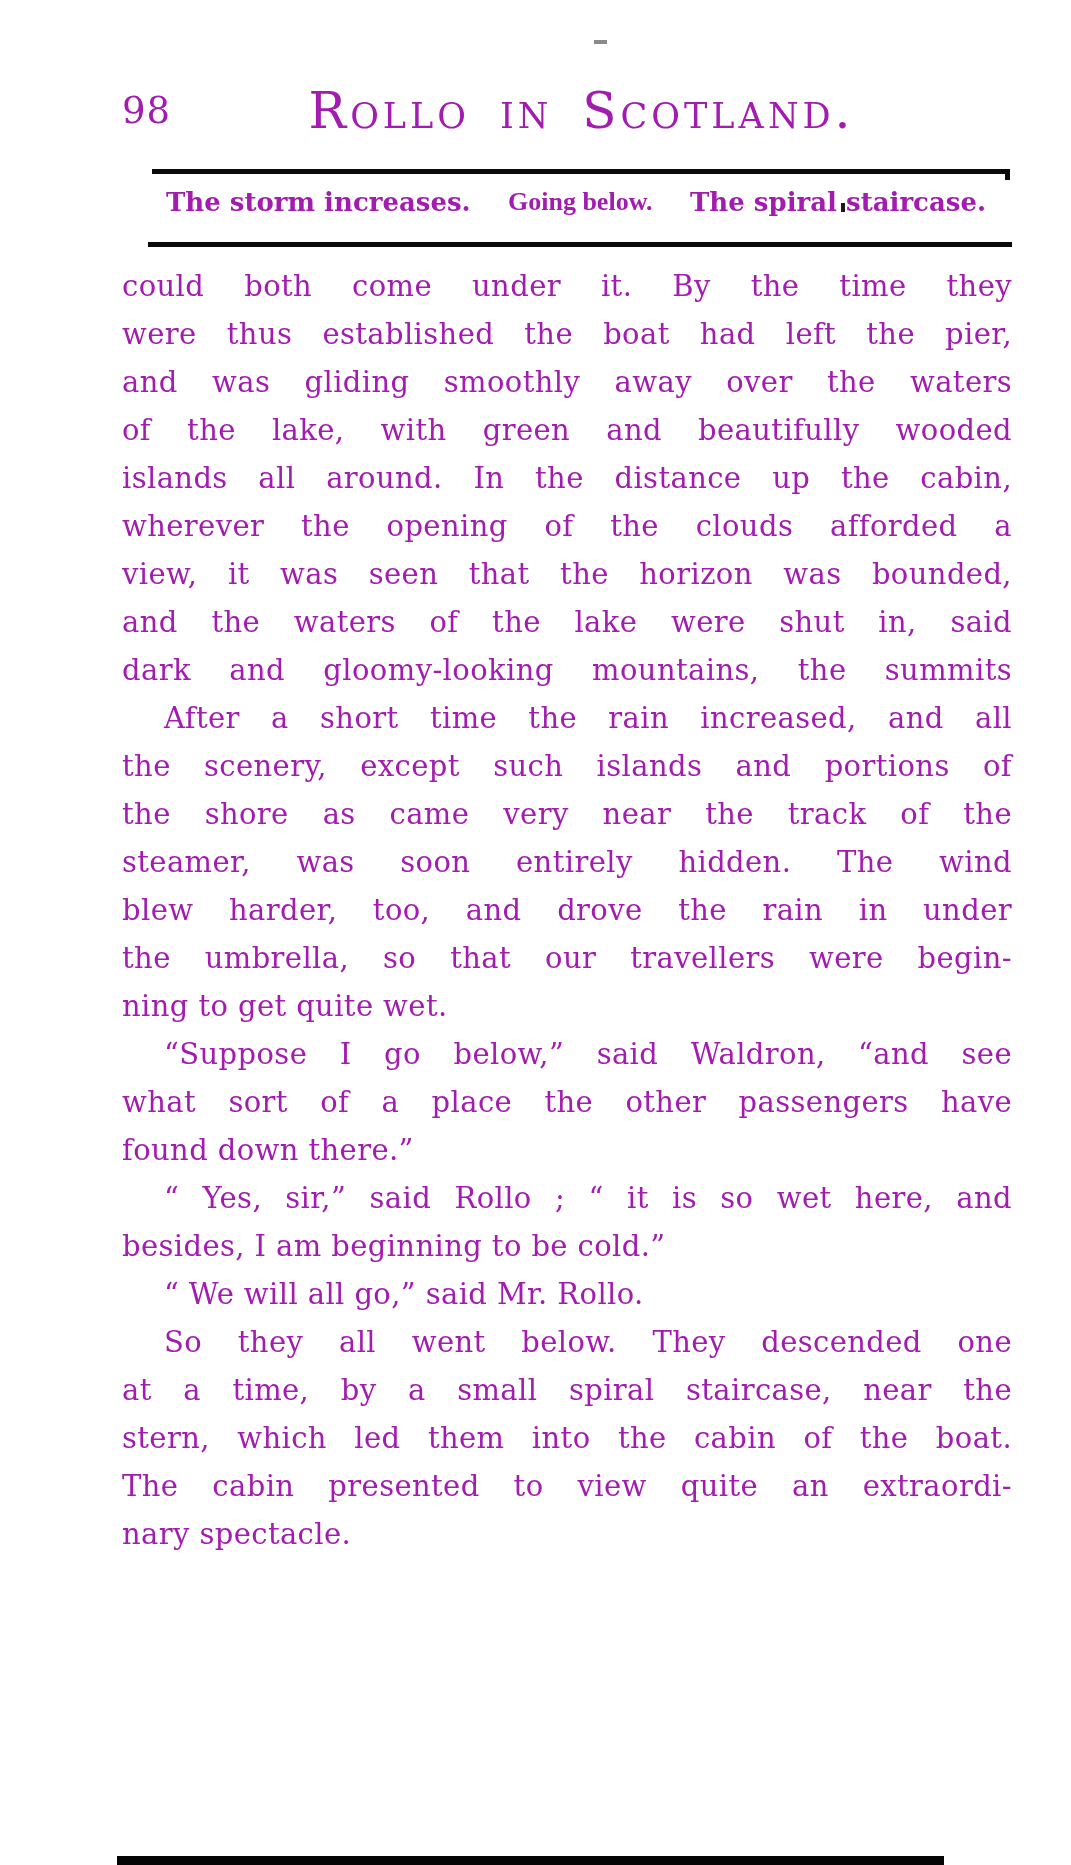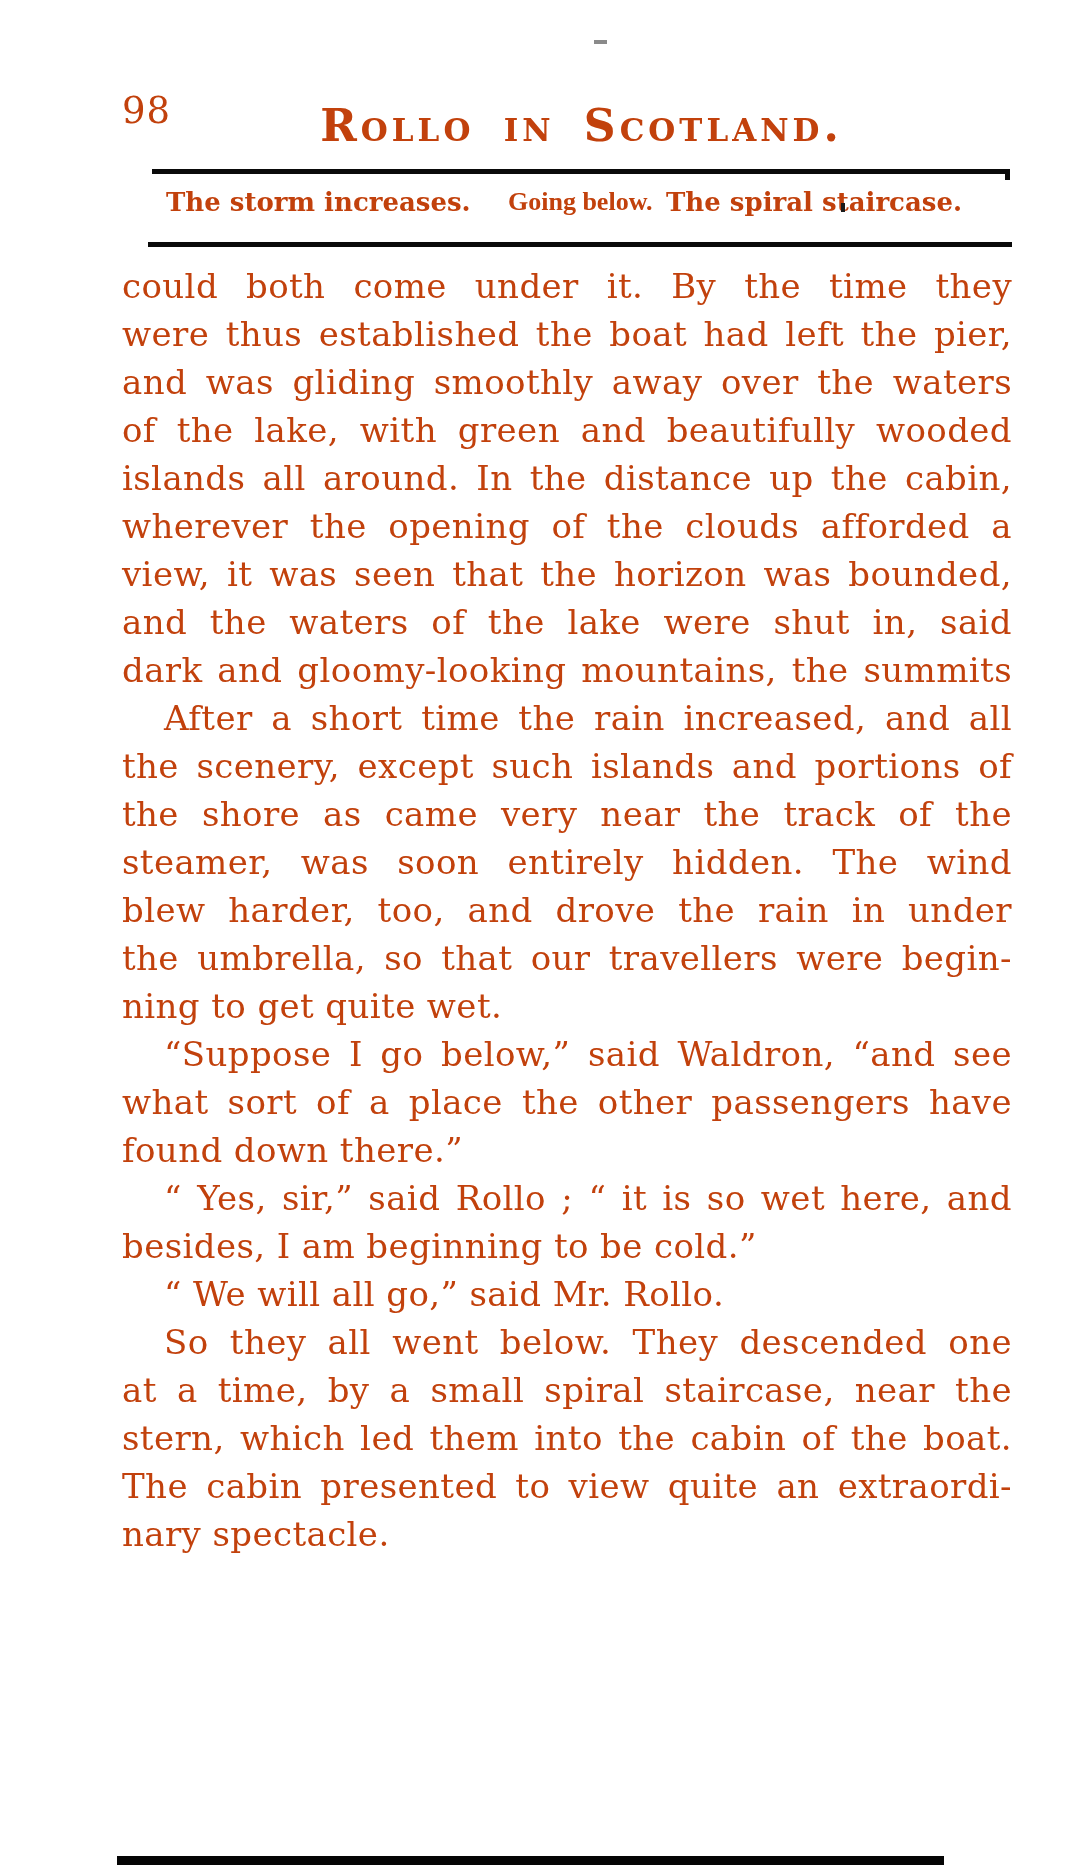--- a/index.html
+++ b/index.html
@@ -6,71 +6,72 @@
     margin: 0;
     padding: 0;
     background: #ffffff;
   }
   .page {
     position: relative;
     width: 1071px;
     height: 1865px;
     background: #ffffff;
     font-family: "DejaVu Serif", serif;
-    color: #c2410c;
+    color: #a21caf;
     overflow: hidden;
   }
   .pagenum {
     position: absolute;
     left: 122px;
     top: 92px;
     font-size: 37px;
     line-height: 1;
     letter-spacing: 1px;
   }
   .title {
     position: absolute;
-    top: 104px;
+    top: 86px;
     left: 50%;
     transform: translateX(calc(-50% + 46px));
     font-variant: small-caps;
-    font-size: 44px;
+    font-size: 50px;
     line-height: 1;
     letter-spacing: 4px;
     word-spacing: 10px;
     white-space: nowrap;
-    font-weight: 700;
+    font-weight: 400;
   }
   .rule {
     position: absolute;
     background: #0a0a0a;
   }
   .rule-top   { left: 152px; top: 169px; width: 858px; height: 5px; }
   .rule-tick  { position: absolute; left: 1005px; top: 169px; width: 5px; height: 11px; background: #0a0a0a; }
   .rule-bottom{ left: 148px; top: 242px; width: 864px; height: 5px; }
   .running-heads {
     position: absolute;
     top: 188px;
     left: 0;
     width: 1042px;
     height: 34px;
     font-size: 26px;
     font-weight: bold;
     line-height: 1.1;
+    padding-left: 24px;
   }
   .rh { position: absolute; white-space: nowrap; }
   .rh-left   { left: 166px; }
   .rh-center { left: 508px; font-family: Liberation Serif, serif; }
   .rh-right  { right: 80px; }
   .body {
     position: absolute;
     left: 122px;
     top: 262px;
     width: 890px;
-    font-size: 34px;
+    font-size: 29px;
     line-height: 48px;
     letter-spacing: 0.4px;
   }
   .line {
     text-align: justify;
     text-align-last: justify;
   }
   .line.left {
     text-align-last: left;
   }

